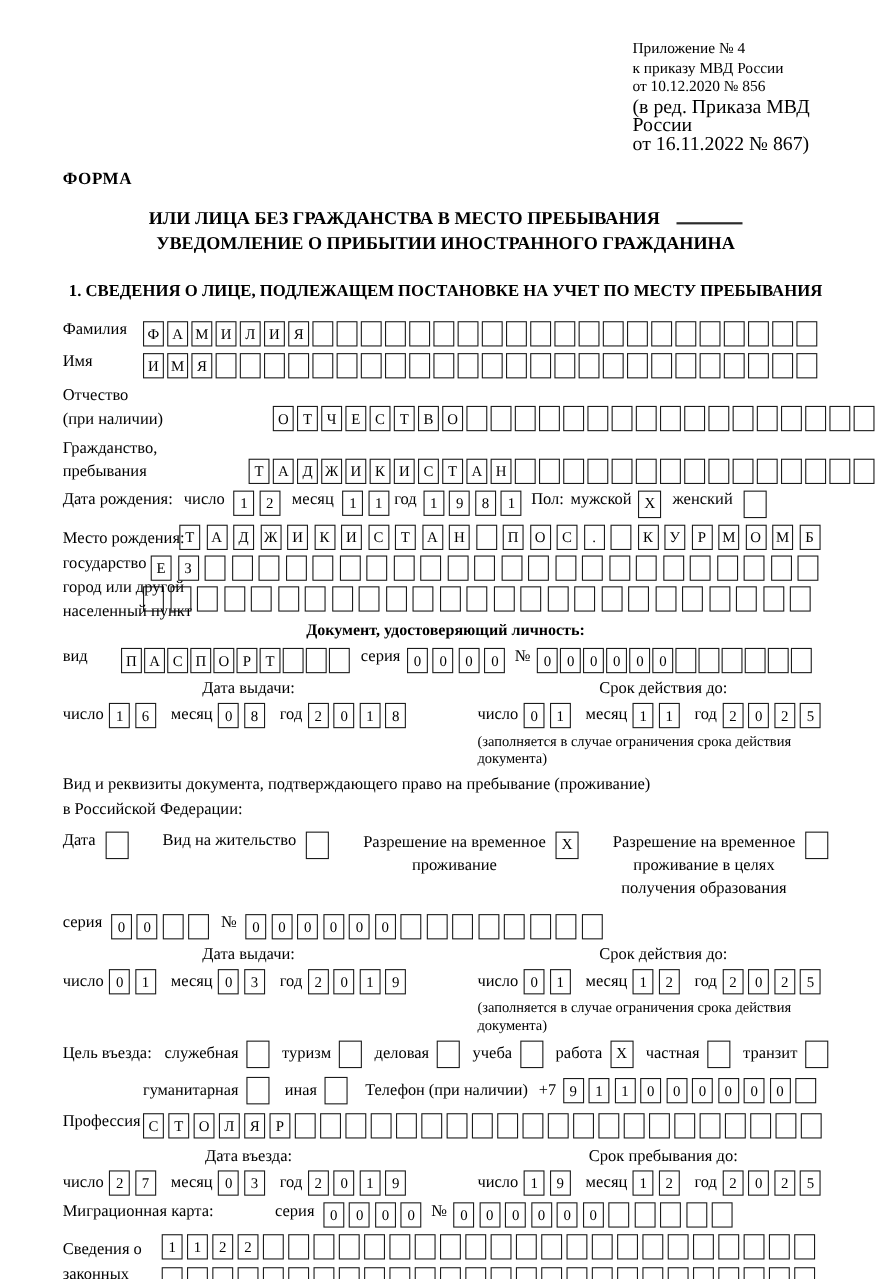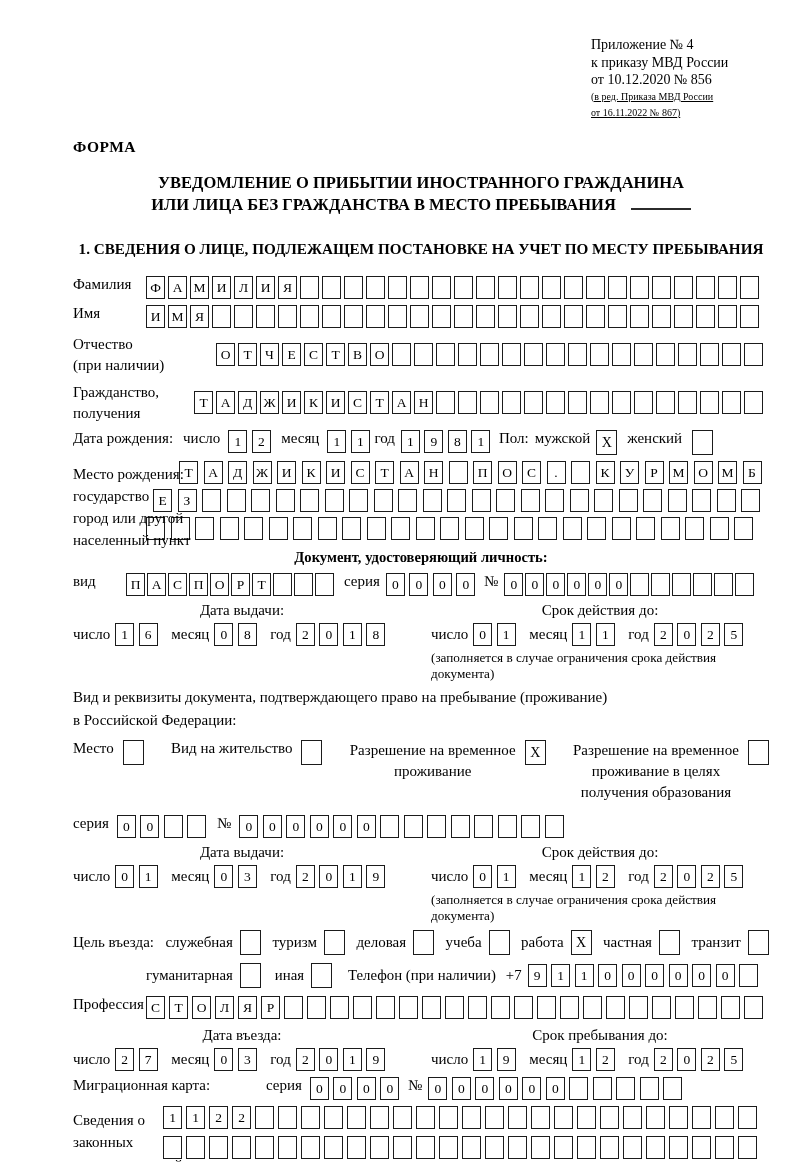--- a/index.html
+++ b/index.html
@@ -1,33 +1,33 @@
 <!DOCTYPE html>
 <html><head>
 <meta charset="utf-8">
 <style>
   html,body{margin:0;padding:0;background:#fff;}
   body{width:800px;height:1163px;overflow:hidden;color:#000;
        font-family:"Liberation Serif","DejaVu Serif",serif;}
-  .page{box-sizing:border-box;width:771px;height:1163px;padding:36px 18px 0 57px;margin-left:16px;}
+  .page{box-sizing:border-box;width:771px;height:1163px;padding:36px 18px 0 57px;}
 
   
   .appendix{width:178px;margin-left:auto;font-size:14px;line-height:17.5px;}
-  .appendix .rev{font-size:10px;line-height:16.5px;text-decoration:underline;}
+  .appendix .rev{font-size:18px;line-height:16.5px;}
   .appendix .rev:first-of-type{margin-top:5px;}
   .form-word{font-weight:bold;font-size:15.5px;margin:16px 10px 0 0;letter-spacing:.5px;}
 
   
   .title{text-align:center;font-weight:bold;font-size:16.5px;line-height:22px;margin-top:16px;}
   .t-underline{display:inline-block;width:60px;border-bottom:2.6px solid #2b2b2b;height:13px;margin-left:15px;}
   .sec-head{font-weight:bold;font-size:15.2px;margin:24px 0 18px 0;text-align:center;white-space:nowrap;}
 
   
   .frow{display:flex;align-items:flex-start;font-size:15px;margin-bottom:6px;white-space:nowrap;}
-  .frow.top{align-items:center;}
+  .frow.top{align-items:flex-end;gap:48px;}
   .flabel{flex:0 0 auto;}
   .two{line-height:21px;}
   .w53{width:53px;}.w73{width:73px;}.w121{width:121px;}.w143{width:143px;}.w193{width:193px;}
   .ml4{margin-left:4px;}.ml6{margin-left:6px;}.ml8{margin-left:8px;}.ml10{margin-left:10px;}
 
   
   .boxrow{display:inline-flex;flex-wrap:nowrap;}
   .box{box-sizing:content-box;display:inline-block;width:17px;height:21px;border:1.6px solid #1b1b1b;
        margin-right:3px;font-size:13.5px;line-height:21px;text-align:center;background:#fff;}
   .spaced .box{margin-right:4.5px;}
@@ -40,21 +40,21 @@
   .mr{position:relative;margin-bottom:2px;}
   .mr-labels{position:absolute;left:0;top:2px;font-size:15px;line-height:22px;font-family:Liberation Serif, serif;}
   .mr-row{margin-bottom:5px;}
   .mr-r1{margin-left:106px;}
   .mr-r2{margin-left:80px;}
   .mr-r3{margin-left:73px;}
 
   .doc-head{text-align:center;font-weight:bold;font-size:14.6px;margin:4px 0 7px 0;}
 
   
-  .dates{display:flex;margin:2px 0 4px 0;}
+  .dates{display:flex;margin:2px 0 4px 0;gap:19px;}
   .dcol-l{flex:0 0 358px;}
   .dcol-r{flex:1;}
   .date-head{font-size:15px;text-align:center;width:338px;margin-bottom:4px;}
   .dgroup{display:flex;align-items:center;font-size:15px;white-space:nowrap;}
   .dgroup .dlbl{margin-right:5px;}
   .dgroup .boxrow{margin-right:9px;}
   .dgroup .boxrow:last-child{margin-right:0;}
   .dnote{font-size:13.2px;text-align:left;margin-top:4px;}
 
   .intro{font-size:15px;line-height:23px;}
@@ -81,22 +81,22 @@
     <div>Приложение № 4</div>
     <div>к приказу МВД России</div>
     <div>от 10.12.2020 № 856</div>
     <div class="rev">(в ред. Приказа МВД России</div>
     <div class="rev">от 16.11.2022 № 867)</div>
   </div>
 
   <div class="form-word">ФОРМА</div>
 
   <div class="title">
+    <div><span>ИЛИ ЛИЦА БЕЗ ГРАЖДАНСТВА В МЕСТО ПРЕБЫВАНИЯ</span><span class="t-underline"></span></div>
     <div>УВЕДОМЛЕНИЕ О ПРИБЫТИИ ИНОСТРАННОГО ГРАЖДАНИНА</div>
-    <div><span>ИЛИ ЛИЦА БЕЗ ГРАЖДАНСТВА В МЕСТО ПРЕБЫВАНИЯ</span><span class="t-underline"></span></div>
   </div>
 
   <div class="sec-head">1. СВЕДЕНИЯ О ЛИЦЕ, ПОДЛЕЖАЩЕМ ПОСТАНОВКЕ НА УЧЕТ ПО МЕСТУ ПРЕБЫВАНИЯ</div>
 
   <div class="frow">
     <span class="flabel w73">Фамилия</span>
     <span class="boxrow">
         <span class="box">Ф</span>
         <span class="box">А</span>
         <span class="box">М</span>
@@ -192,21 +192,21 @@
         <span class="box"></span>
         <span class="box"></span>
         <span class="box"></span>
         <span class="box"></span>
       </span>
   </div>
 
   <div class="frow top">
     <span class="flabel w121 two">
       <span>Гражданство,</span><br>
-      <span>получения</span>
+      <span>пребывания</span>
     </span>
     <span class="boxrow">
         <span class="box">Т</span>
         <span class="box">А</span>
         <span class="box">Д</span>
         <span class="box">Ж</span>
         <span class="box">И</span>
         <span class="box">К</span>
         <span class="box">И</span>
         <span class="box">С</span>
@@ -432,21 +432,21 @@
       </div>
       <div class="dnote">(заполняется в случае ограничения срока действия документа)</div>
     </div>
   </div>
 
   <div class="intro">Вид и реквизиты документа, подтверждающего право на пребывание (проживание)</div>
   <div class="intro">в Российской Федерации:</div>
 
   <div class="opts">
     <span class="opt">
-      <span class="olabel">Место</span>
+      <span class="olabel">Дата</span>
       <span class="box cbox"></span>
     </span>
     <span class="opt">
       <span class="olabel">Вид на жительство</span>
       <span class="box cbox"></span>
     </span>
     <span class="opt">
       <span class="optlines olabel">
         <div>Разрешение на временное</div>
         <div>проживание</div>

